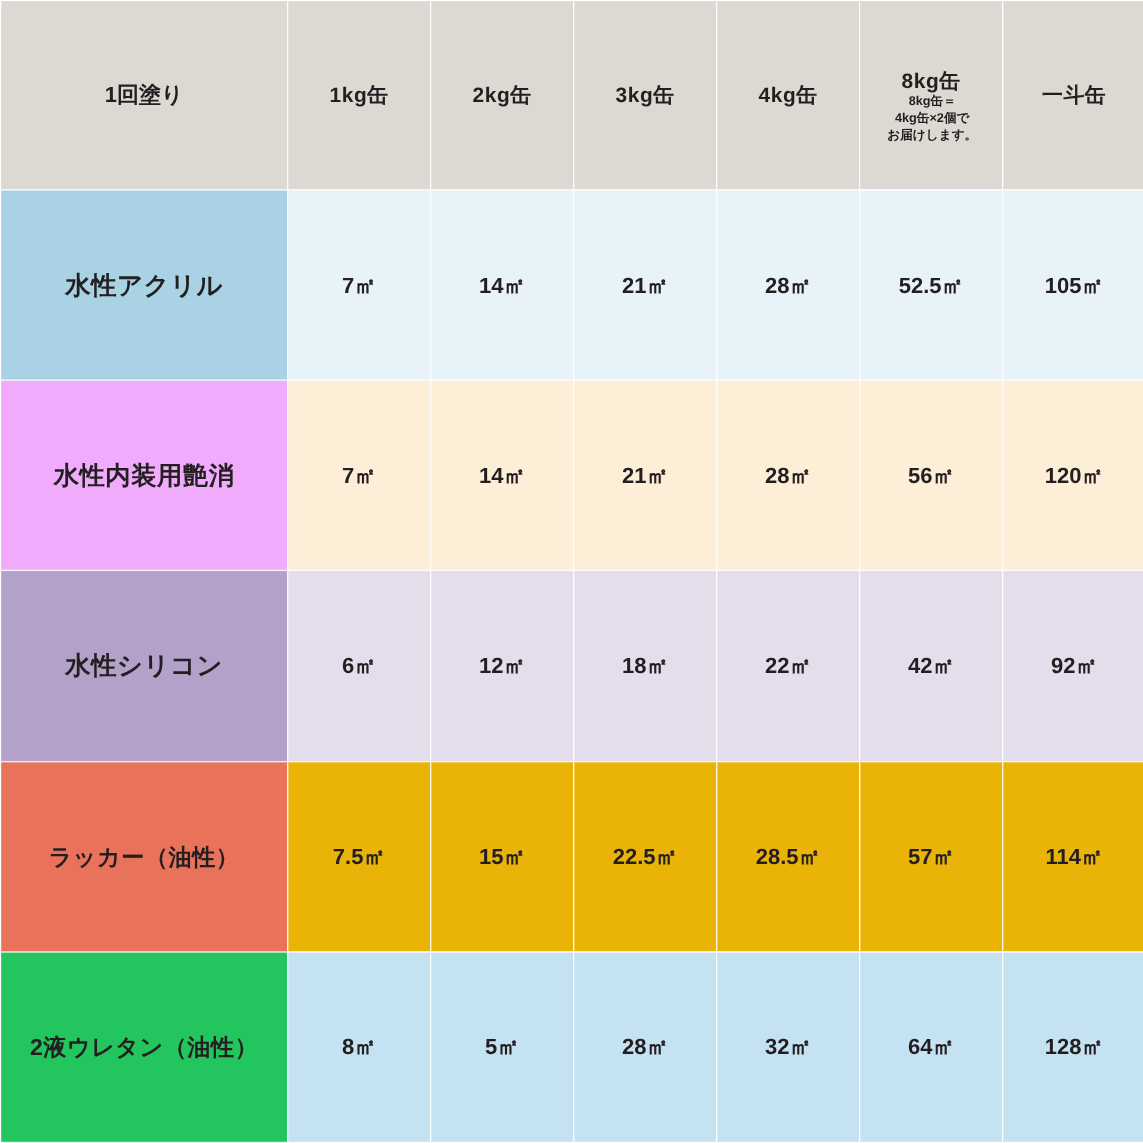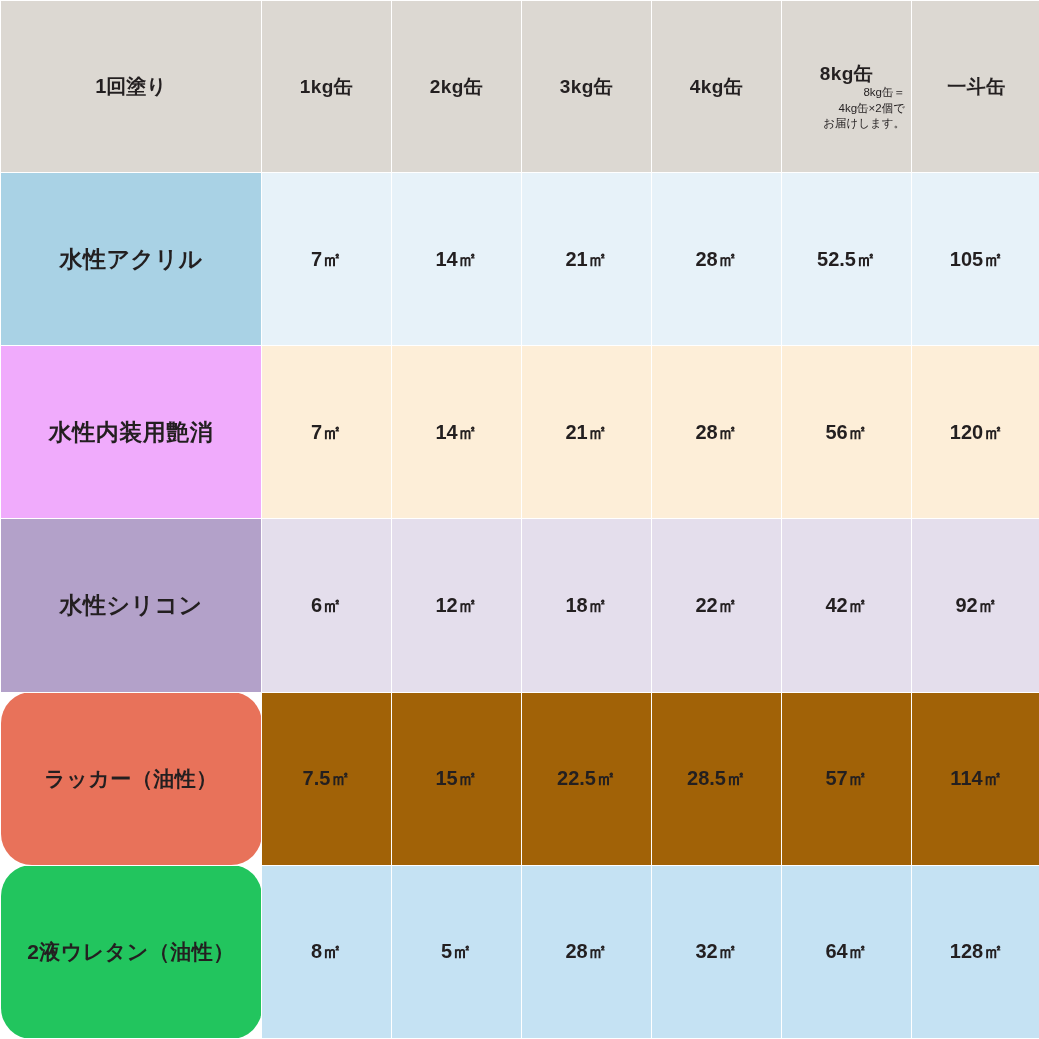--- a/index.html
+++ b/index.html
@@ -54,56 +54,55 @@
     display: block;
     font-size: 19px;
     margin-top: -26px;
   }
   .hdr-note {
     position: absolute;
     left: 8px;
     right: 6px;
     top: 84px;
     font-size: 11.5px;
-    font-weight: normal;
+    font-weight: bold;
     line-height: 1.35;
-    text-align: right;
+    text-align: center;
     letter-spacing: 0;
   }
 
   
   tr.data-row { height: 173px; }
 
   td.row-label {
     font-size: 23px;
     letter-spacing: 0.5px;
     color: #231f20;
     text-align: center;
   }
   td.row-label.long {
     font-size: 21px;
-    border-radius: 31px;
   }
   td.value-cell {
     font-size: 20px;
     color: #231f20;
   }
 
   
   .theme-acryl  .row-label { background: #a9d2e5; }
   .theme-acryl  .value-cell { background: #e7f2f9; }
 
   .theme-matte  .row-label { background: #f0abfc; }
   .theme-matte  .value-cell { background: #fdeed8; }
 
   .theme-silicon .row-label { background: #b3a1c9; margin-left: 12px; }
   .theme-silicon .value-cell { background: #e4deec; }
 
   .theme-lacquer .row-label { background: #e8725a; }
-  .theme-lacquer .value-cell { background: #a16207; }
+  .theme-lacquer .value-cell { background: #eab308; }
 
   .theme-urethane .row-label { background: #22c55e; }
   .theme-urethane .value-cell { background: #c5e2f3; }
 </style>
 </head>
 <body>
 
 <table class="coverage-table">
   <colgroup>
     <col class="c-label">

